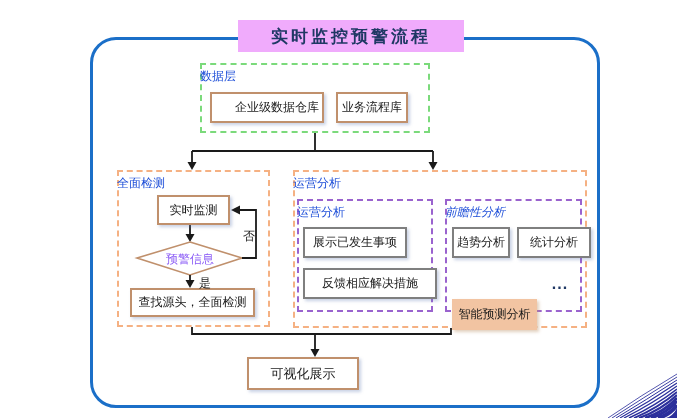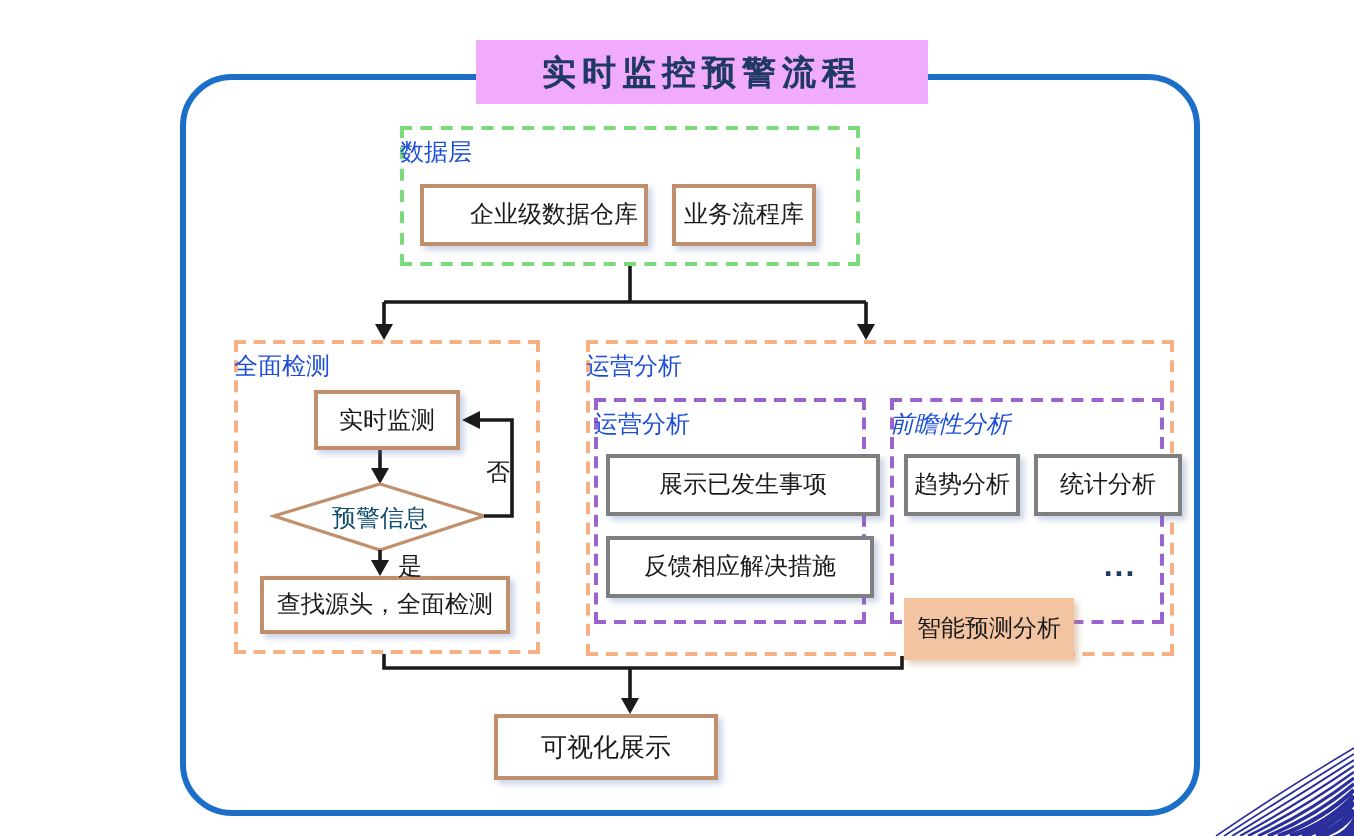--- a/index.html
+++ b/index.html
@@ -26,21 +26,21 @@
        display:flex;align-items:center;justify-content:center;
        font-size:12px;color:#1a1a1a;white-space:nowrap;
        box-shadow:2px 2px 3px rgba(100,125,180,0.35);}
   .box.tan{border:2px solid var(--tan-border);}
   .box.grey{border:2px solid var(--grey-border);}
   .box.fill{background:var(--highlight-fill);border:none;box-shadow:2px 2px 3px rgba(190,150,110,0.45);}
 
   .tinylabel{position:absolute;z-index:4;font-size:12px;color:#1a1a1a;text-align:center;}
 
   .diamond-label{position:absolute;left:148px;top:251px;width:84px;z-index:4;
-                 text-align:center;font-size:12px;color:#0c4a6e;}
+                 text-align:center;font-size:12px;color:#8b5cf6;}
 
   .ellipsis{position:absolute;left:542px;top:269px;width:36px;height:30px;z-index:4;
             display:flex;align-items:center;justify-content:center;
             font-size:16px;font-weight:bold;color:var(--title-navy);letter-spacing:1px;}
 
   svg.connectors{position:absolute;left:0;top:0;width:677px;height:418px;z-index:2;pointer-events:none;}
   svg.connectors path.line{stroke:#1a1a1a;stroke-width:1.8;fill:none;}
   svg.connectors polygon.head{fill:#1a1a1a;stroke:none;}
   svg.connectors polygon.diamond{fill:#ffffff;stroke:var(--tan-border);stroke-width:1.6;}
 
@@ -68,21 +68,21 @@
   <div class="diamond-label">预警信息</div>
   <div class="tinylabel" style="left:238px;top:228px;width:22px;">否</div>
   <div class="tinylabel" style="left:196px;top:275px;width:18px;">是</div>
   <div class="box tan" style="left:130px;top:288px;width:125px;height:29px;">查找源头，全面检测</div>
 
   <div class="dash orange" style="left:293px;top:170px;width:294px;height:158px;"></div>
   <div class="grouplabel" style="left:293px;top:175px;width:294px;">运营分析</div>
 
   <div class="dash purple" style="left:297px;top:199px;width:136px;height:113px;"></div>
   <div class="grouplabel" style="left:297px;top:204px;width:136px;">运营分析</div>
-  <div class="box grey" style="left:303px;top:227px;width:137px;height:31px;">展示已发生事项</div>
+  <div class="box grey" style="left:303px;top:227px;width:104px;height:31px;">展示已发生事项</div>
   <div class="box grey" style="left:303px;top:268px;width:134px;height:31px;">反馈相应解决措施</div>
 
   <div class="dash purple" style="left:445px;top:199px;width:137px;height:113px;"></div>
   <div class="grouplabel" style="left:445px;top:204px;width:137px;font-style:italic;">前瞻性分析</div>
   <div class="box grey" style="left:452px;top:227px;width:58px;height:31px;">趋势分析</div>
   <div class="box grey" style="left:517px;top:227px;width:74px;height:31px;">统计分析</div>
   <div class="box fill" style="left:452px;top:268px;width:85px;height:31px;margin-top:31px;">智能预测分析</div>
   <div class="ellipsis">...</div>
 
   <div class="box tan" style="left:247px;top:357px;width:112px;height:33px;font-size:13px;">可视化展示</div>

